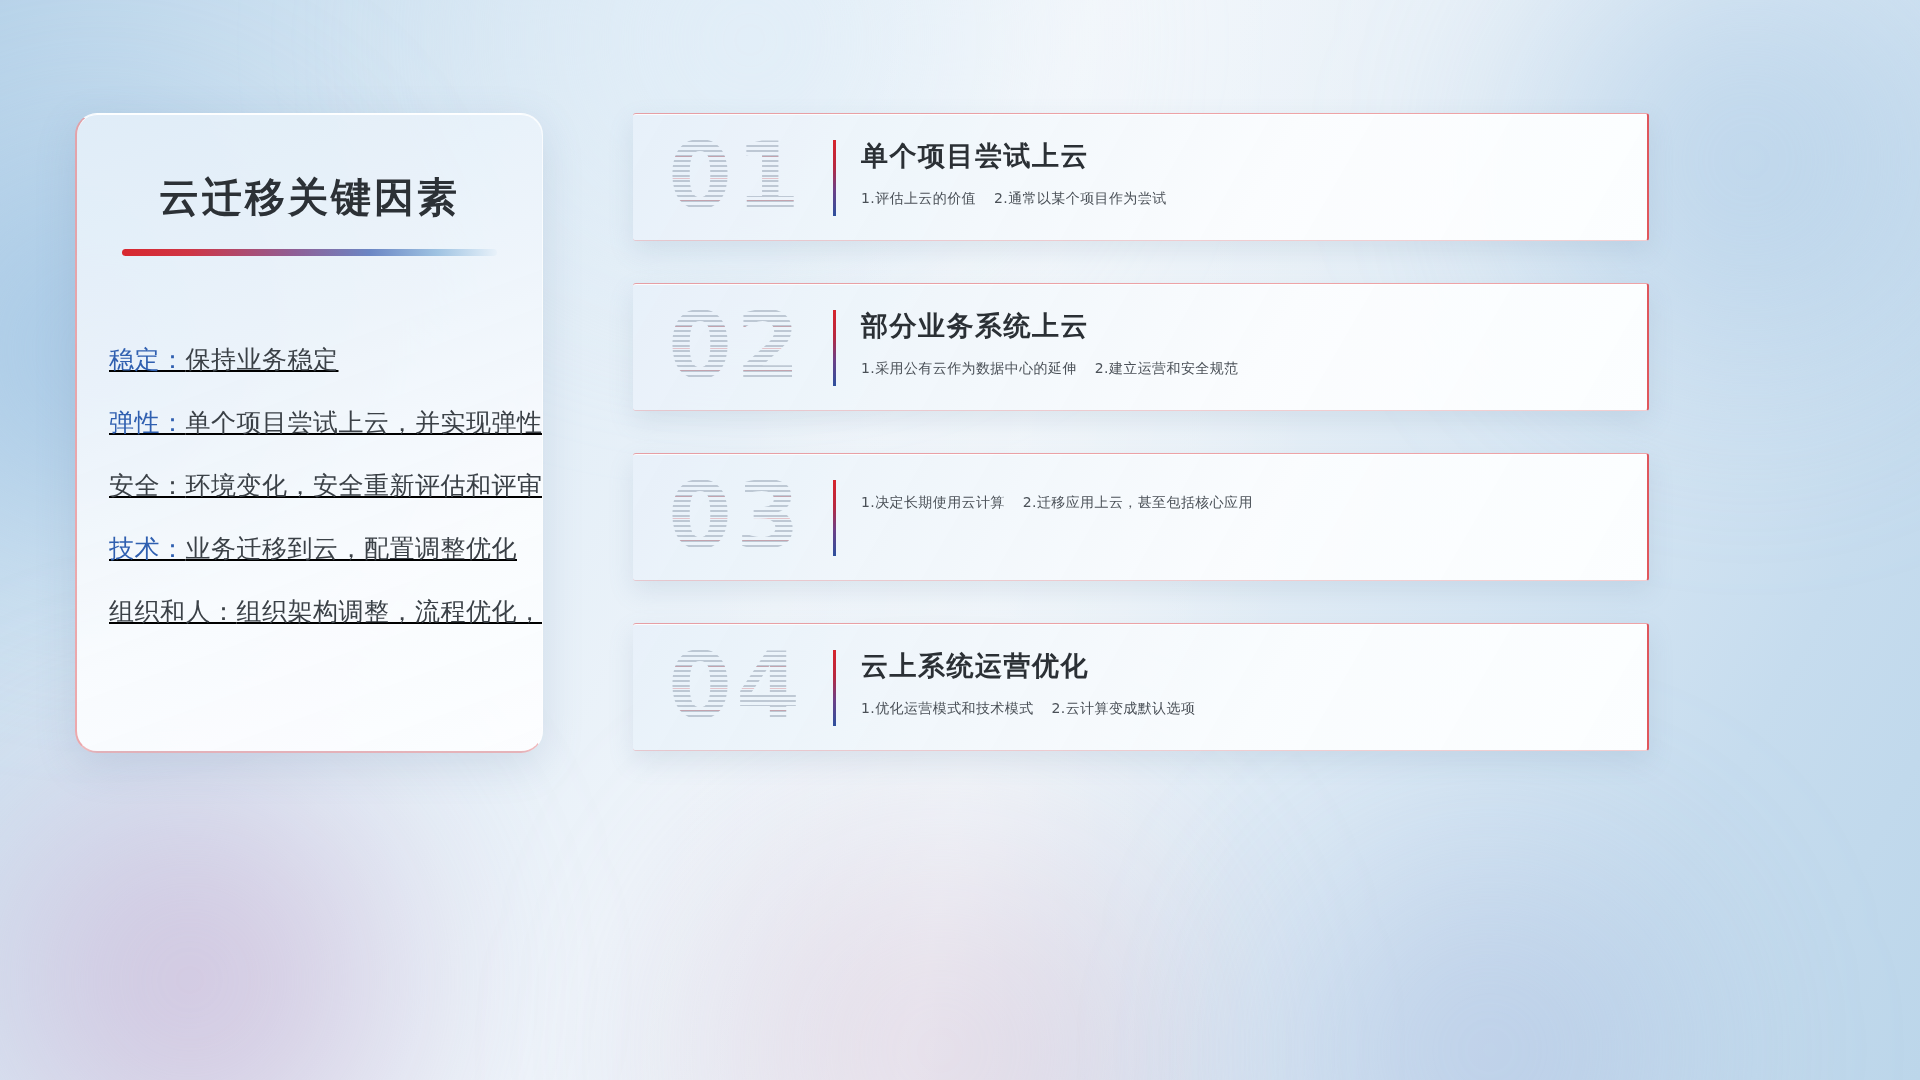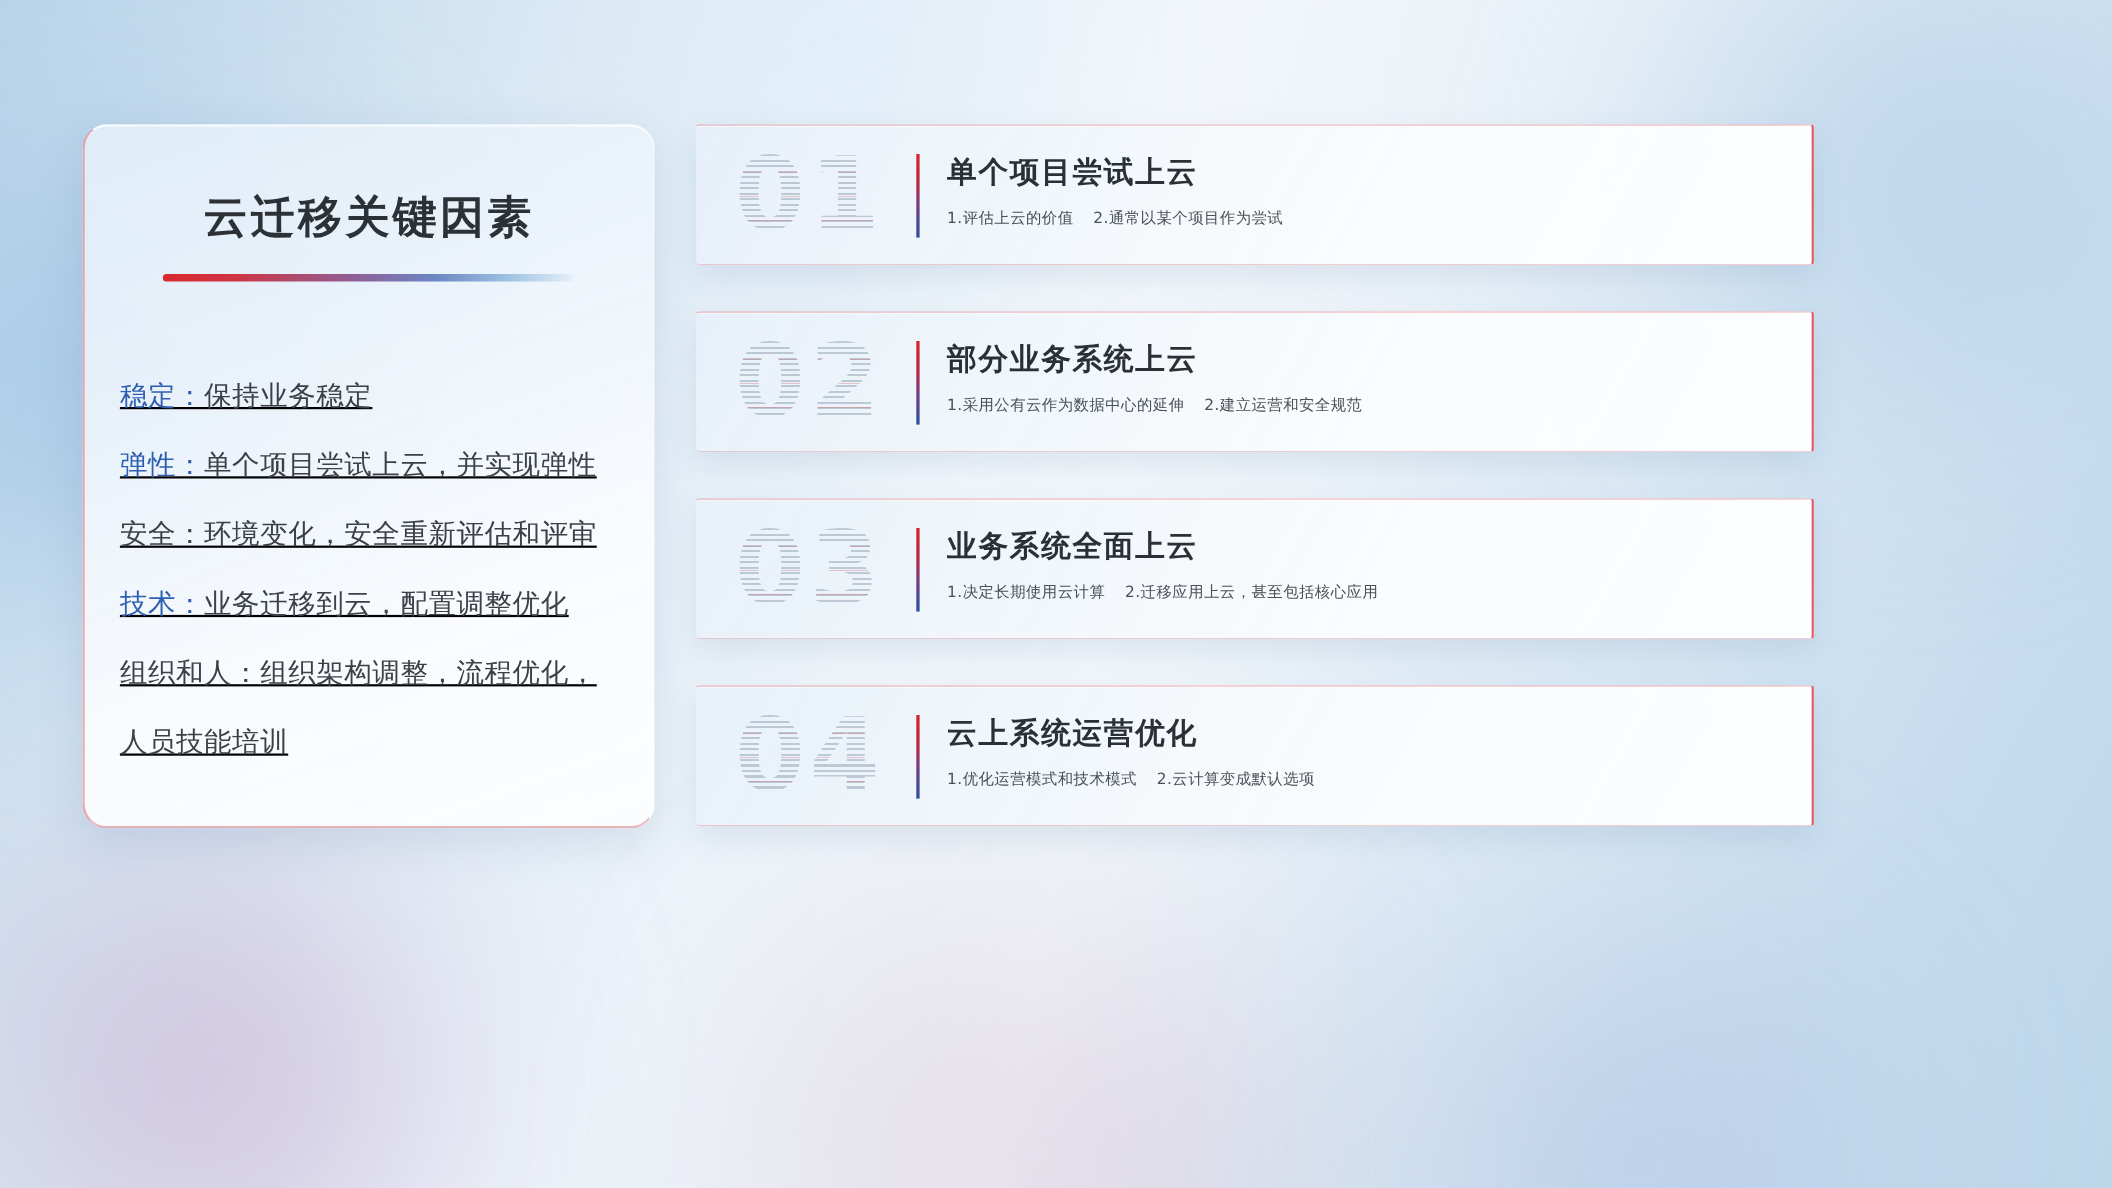--- a/index.html
+++ b/index.html
@@ -37,21 +37,21 @@
            background:radial-gradient(circle at 50% 50%, rgba(168,200,228,.7), rgba(168,200,228,0) 70%); }
   .blob-f{ left:300px; top:-220px; width:900px; height:520px;
            background:radial-gradient(circle at 50% 50%, rgba(225,238,248,.85), rgba(225,238,248,0) 70%); }
   .bg-sheen{
     position:absolute; inset:0;
     background:linear-gradient(100deg, rgba(255,255,255,0) 38%, rgba(255,255,255,.30) 52%, rgba(255,255,255,0) 66%);
   }
 
   
   .left-panel{
-    position:absolute; left:75px; top:113px; width:520px; height:640px;
+    position:absolute; left:75px; top:113px; width:468px; height:640px;
     border-radius:22px;
     background:linear-gradient(160deg, rgba(226,238,248,.92) 0%, rgba(239,245,251,.92) 38%, rgba(250,252,254,.95) 70%, rgba(252,253,255,.97) 100%);
     border:1px solid rgba(255,255,255,.75);
     border-left:2px solid rgba(226,100,106,.55);
     border-bottom:2px solid rgba(226,100,106,.45);
     box-shadow:0 12px 40px rgba(100,130,165,.18), inset 0 1px 0 rgba(255,255,255,.9);
     overflow:hidden;
   }
   .panel-title{
     margin:56px 0 0 0; text-align:center;
@@ -131,21 +131,20 @@
 
 <div class="left-panel">
   <div class="panel-title">云迁移关键因素</div>
   <div class="title-rule"></div>
   <div class="panel-list" id="panel-list">
       <div class="panel-li"><span class="li-key">稳定：</span><span>保持业务稳定</span></div>
       <div class="panel-li"><span class="li-key">弹性：</span><span>单个项目尝试上云，并实现弹性</span></div>
       <div class="panel-li"><span class="li-key plain">安全：</span><span>环境变化，安全重新评估和评审</span></div>
       <div class="panel-li"><span class="li-key">技术：</span><span>业务迁移到云，配置调整优化</span></div>
       <div class="panel-li"><span class="li-key plain">组织和人：</span><span>组织架构调整，流程优化，</span></div>
-      <div class="panel-li"><span>人员技能培训</span></div>
     </div>
 </div>
 
 <div class="cards" id="cards">
     <div class="card">
       <div class="ghost-num">01</div>
       <div class="ghost-tint">01</div>
       <div class="accent-bar"></div>
       <div class="card-body">
         <div class="card-title">单个项目尝试上云</div>
@@ -159,21 +158,20 @@
       <div class="card-body">
         <div class="card-title">部分业务系统上云</div>
         <div class="card-sub"><span>1.采用公有云作为数据中心的延伸</span><span class="sub-gap"></span><span>2.建立运营和安全规范</span></div>
       </div>
     </div>
     <div class="card">
       <div class="ghost-num">03</div>
       <div class="ghost-tint">03</div>
       <div class="accent-bar"></div>
       <div class="card-body">
-        <div class="card-title">业务系统全面上云</div>
         <div class="card-sub"><span>1.决定长期使用云计算</span><span class="sub-gap"></span><span>2.迁移应用上云，甚至包括核心应用</span></div>
       </div>
     </div>
     <div class="card">
       <div class="ghost-num">04</div>
       <div class="ghost-tint">04</div>
       <div class="accent-bar"></div>
       <div class="card-body">
         <div class="card-title">云上系统运营优化</div>
         <div class="card-sub"><span>1.优化运营模式和技术模式</span><span class="sub-gap"></span><span>2.云计算变成默认选项</span></div>

